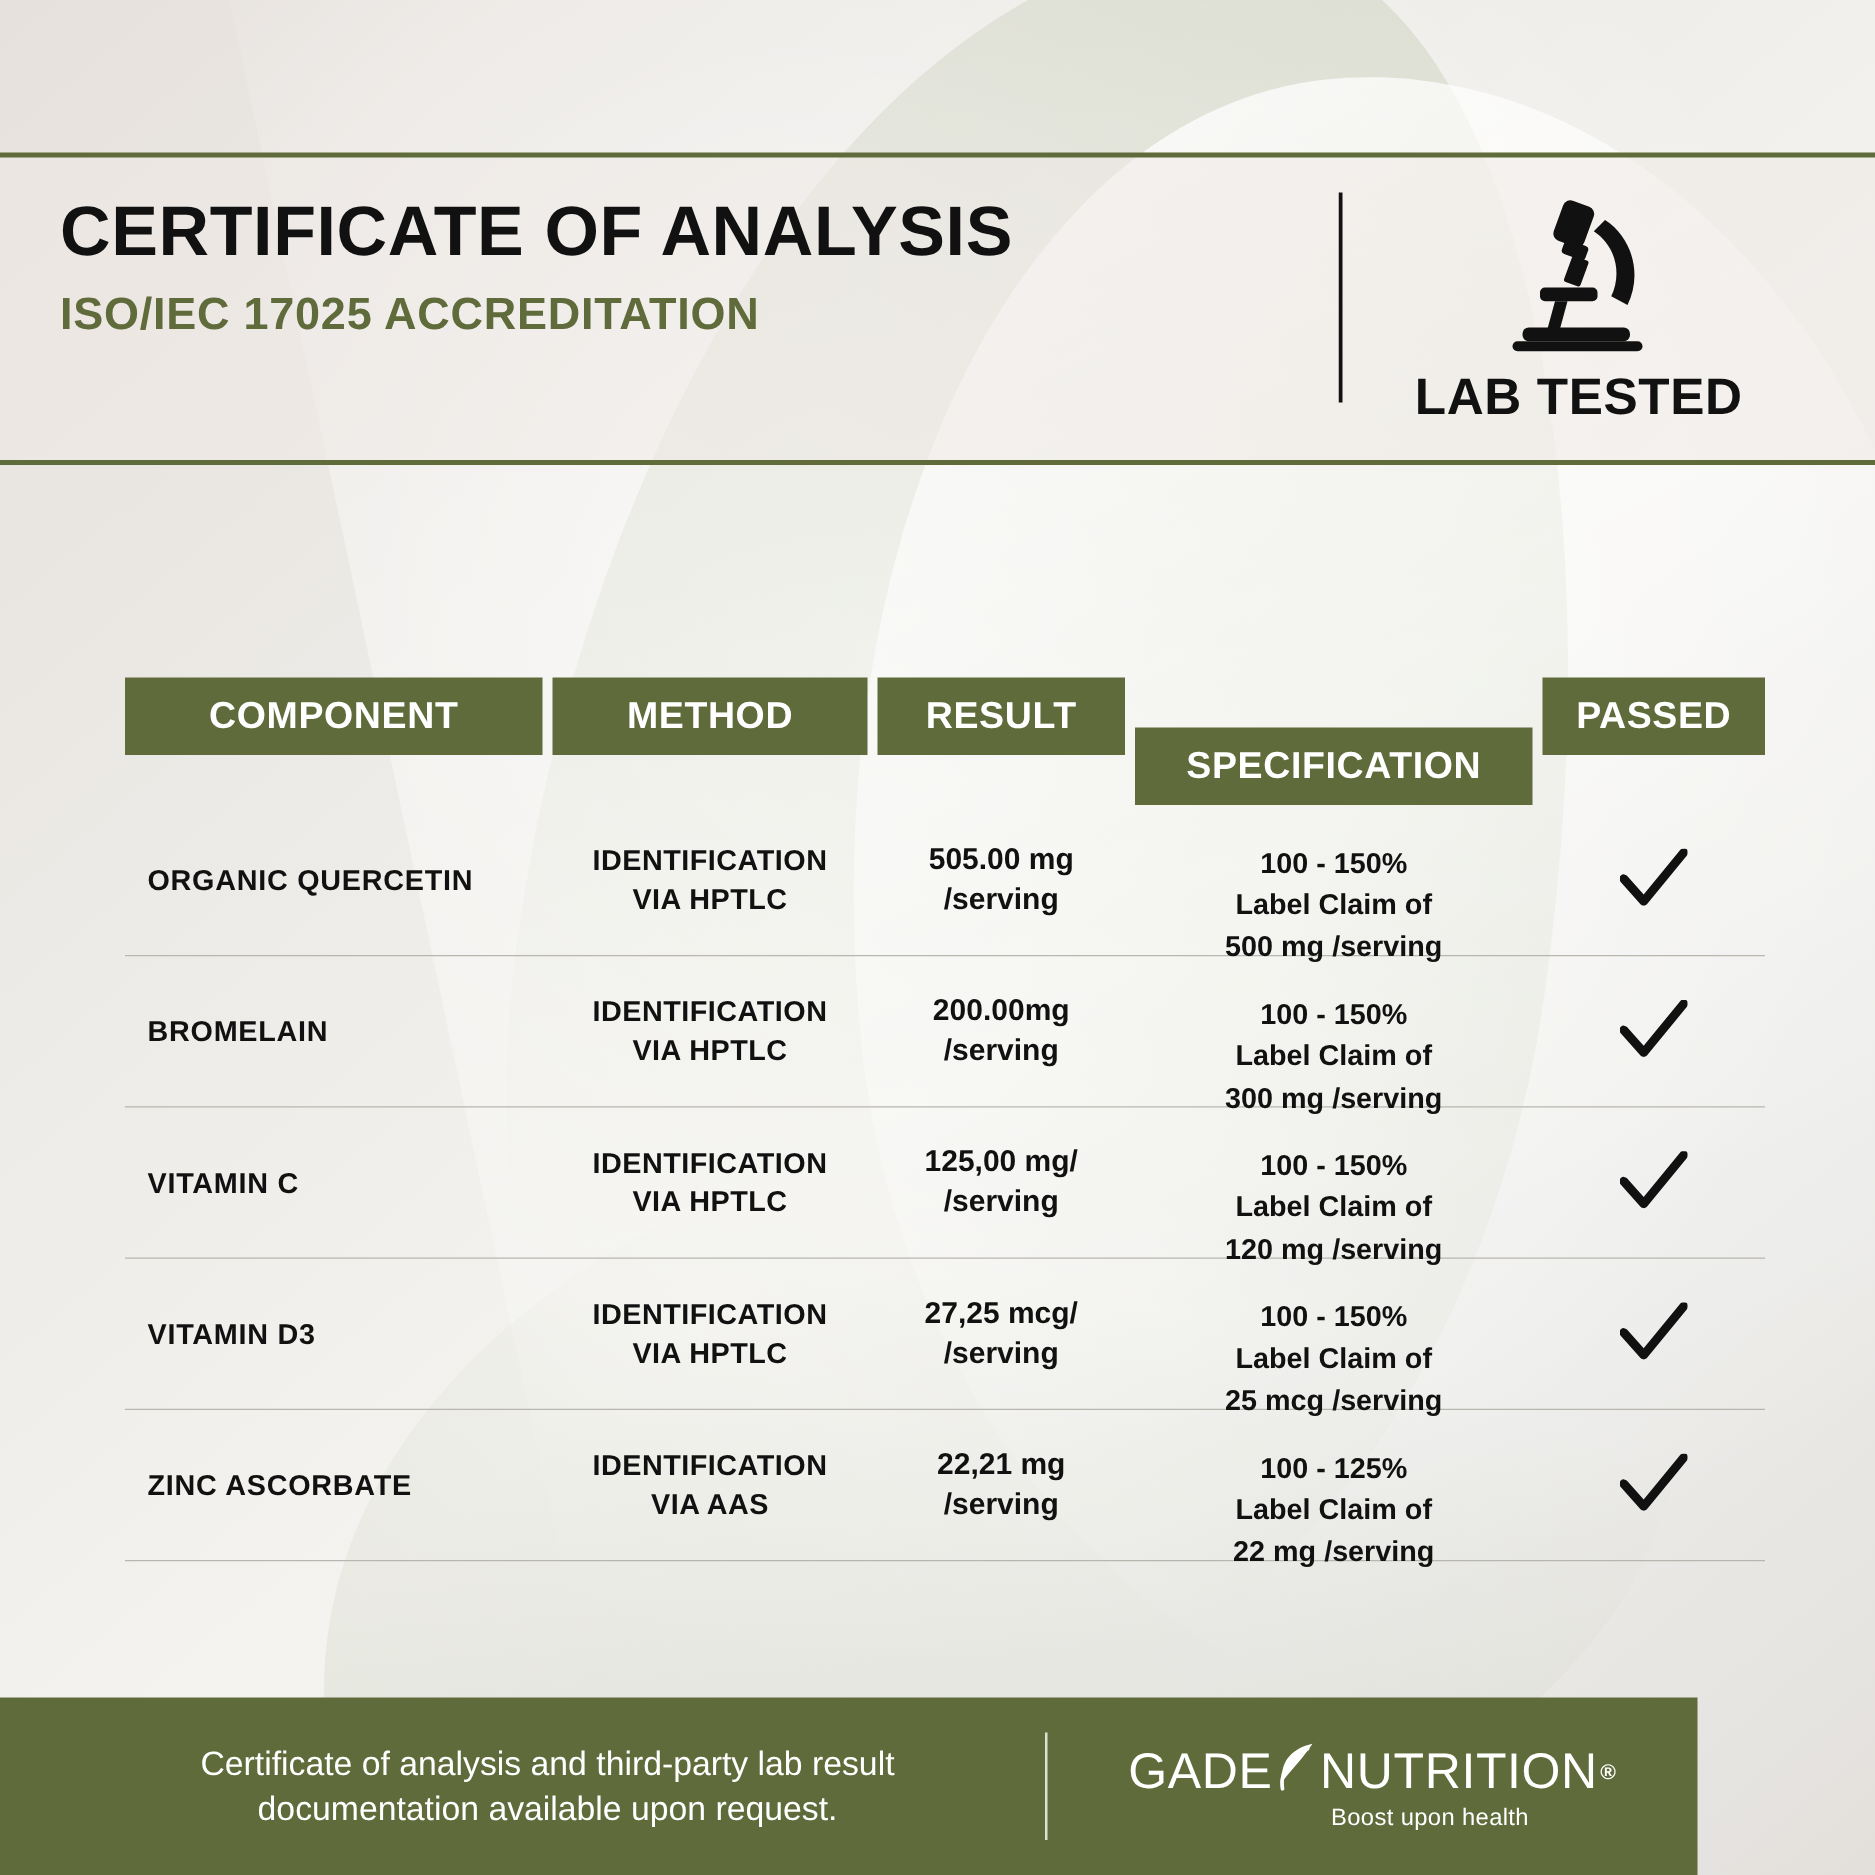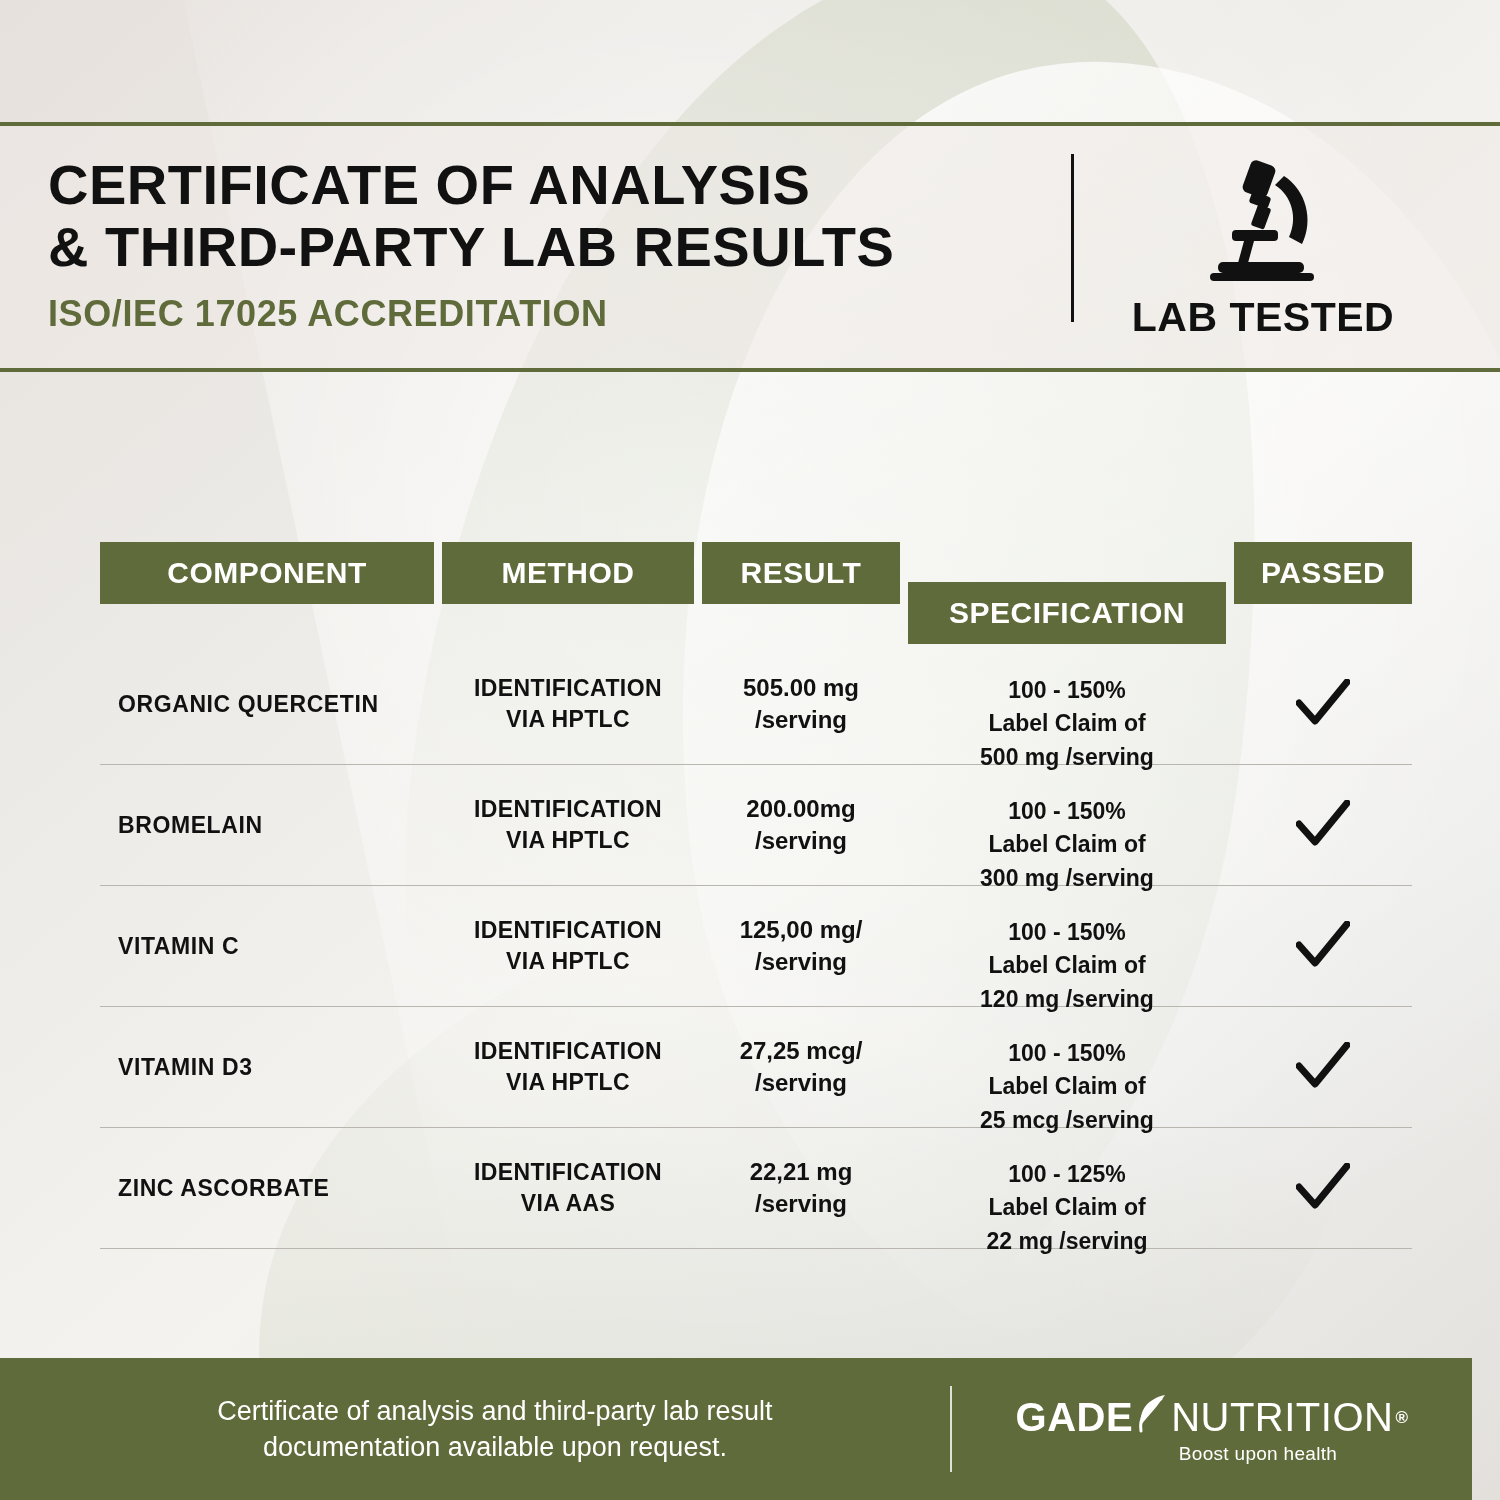--- a/index.html
+++ b/index.html
@@ -171,21 +171,21 @@
     font-size: 23px;
     font-weight: 700;
     line-height: 1.45;
   }
   .td.passed svg { display: block; }
 
   
   .footer {
     position: absolute;
     left: 0; bottom: 0;
-    width: 1472px; height: 142px;
+    width: 1358px; height: 142px;
     background: #5f6b3a;
     display: flex;
     align-items: center;
     color: #fff;
   }
   .footer-text {
     flex: 1;
     text-align: center;
     font-size: 27px;
     line-height: 1.35;
@@ -203,21 +203,21 @@
     justify-content: center;
     flex-direction: column;
   }
   .brand-row {
     display: flex;
     align-items: center;
     font-size: 40px;
     font-weight: 800;
     letter-spacing: 0.5px;
   }
-  .brand-gade { font-weight: 700; text-align: center; }
+  .brand-gade { font-weight: 400; text-align: center; }
   .brand-mark { margin: 0 2px 0 2px; }
   .brand-nutrition { font-weight: 400; }
   .brand-reg { font-size: 17px; vertical-align: super; margin-left: 2px; }
   .brand-tag {
     font-size: 19px;
     letter-spacing: 0.3px;
     margin-top: 1px;
     margin-left: 92px;
   }
 </style>
@@ -228,21 +228,20 @@
 
   <div class="swoosh swoosh-1"></div>
   <div class="swoosh swoosh-2"></div>
   <div class="swoosh swoosh-3"></div>
   <div class="swoosh swoosh-4"></div>
 
   <div class="header-band">
     <div class="header-inner">
       <div class="header-text">
         <div class="title">CERTIFICATE OF ANALYSIS</div>
-        <div class="title">&amp; THIRD-PARTY LAB RESULTS</div>
         <div class="subtitle">ISO/IEC 17025 ACCREDITATION</div>
       </div>
       <div class="header-divider"></div>
       <div class="lab-badge">
         <span>
           <svg width="150" height="128" viewBox="0 0 150 128" aria-hidden="true">
             <g fill="#111">
               <rect x="58" y="8" width="26" height="34" rx="6" transform="rotate(20 71 25)"></rect>
               <rect x="62" y="40" width="20" height="12" rx="3" transform="rotate(20 72 46)"></rect>
               <rect x="66" y="52" width="14" height="22" rx="2" transform="rotate(20 73 63)"></rect>

